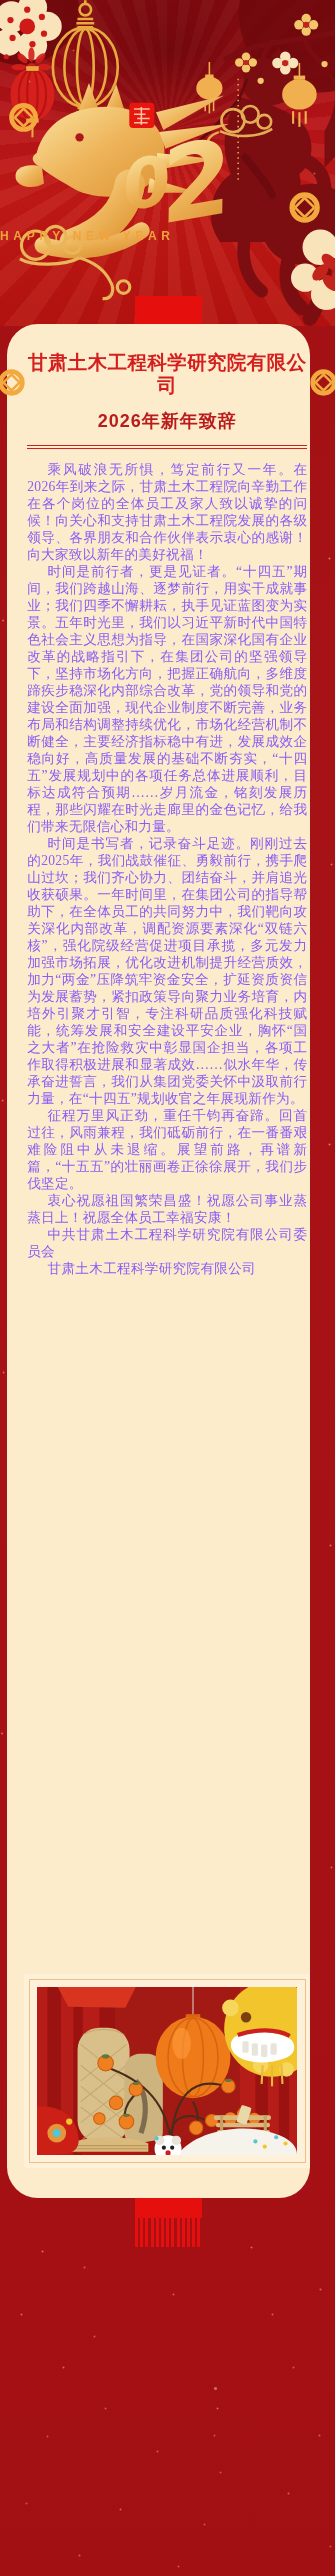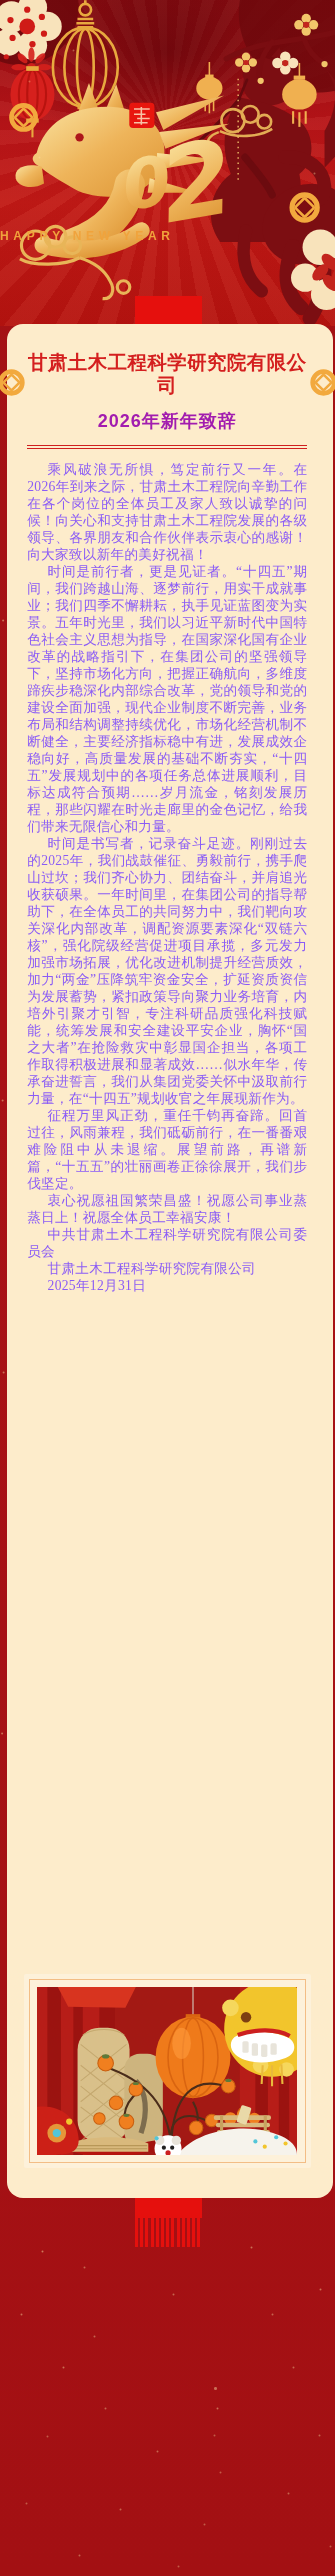--- a/index.html
+++ b/index.html
@@ -34,30 +34,30 @@
     background:linear-gradient(160deg,#f9e09a 10%,#eeb45a 55%,#dd9433 90%);
     -webkit-background-clip:text;background-clip:text;color:transparent;
     text-shadow:none;line-height:1;
   }
   .digit-0{left:123px;top:149px;font-size:69px;transform:rotate(-6deg);}
   .digit-2b{left:161px;top:130px;font-size:103px;transform:rotate(-10deg);}
   
   .tab-top{position:absolute;left:135px;top:296px;width:67px;height:28px;background:#e5100d;z-index:2;}
   
   .card{
-    position:absolute;left:6.8px;top:324px;width:326px;height:1874px;z-index:3;
-    background:#fdeccb;border-radius:16px;overflow:hidden;
+    position:absolute;left:6.8px;top:324px;width:303px;height:1874px;z-index:3;
+    background:#fdeccb;border-radius:31px;overflow:hidden;
   }
   .coin-edge{position:absolute;z-index:4;}
   .coin-left{left:-4.2px;top:367px;}
   .coin-right{left:308px;top:367px;}
   .card-inner{position:absolute;left:0;top:0;width:321px;height:1874px;padding:0;box-sizing:border-box;}
   .card-title{margin:27px 20.4px 0 20.4px;text-align:center;color:#d41f1f;font-weight:bold;
     font-size:19.4px;letter-spacing:0.5px;line-height:1.2;}
-  .card-subtitle{margin:13.6px 20.4px 0 20.4px;text-align:center;color:#a21caf;font-weight:bold;
+  .card-subtitle{margin:13.6px 20.4px 0 20.4px;text-align:center;color:#b91c1c;font-weight:bold;
     font-size:18px;letter-spacing:1px;line-height:1.2;}
   .separator{margin:12.6px 20.4px 0 20.4px;height:2.1px;border-top:1.6px solid #cf1f1f;border-bottom:1px solid #cf1f1f;}
   .body-text{
     margin:11.5px 20.4px 0 20.4px;max-height:1526px;min-height:1513px;overflow:hidden;
     font-family:Liberation Serif, serif;color:#8b5cf6;
     font-size:13.6px;line-height:17px;text-align:justify;letter-spacing:0.3px;
   }
   .body-text p{margin:0;text-indent:1.5em;}
   .sig{margin:0;text-indent:1.5em;}
   .date-line{margin:0;text-indent:.2em;}
@@ -324,21 +324,20 @@
     <div class="separator"></div>
 
     <div class="body-text">
       <p>乘风破浪无所惧，笃定前行又一年。在2026年到来之际，甘肃土木工程院向辛勤工作在各个岗位的全体员工及家人致以诚挚的问候！向关心和支持甘肃土木工程院发展的各级领导、各界朋友和合作伙伴表示衷心的感谢！向大家致以新年的美好祝福！</p>
       <p>时间是前行者，更是见证者。“十四五”期间，我们跨越山海、逐梦前行，用实干成就事业；我们四季不懈耕耘，执手见证蓝图变为实景。五年时光里，我们以习近平新时代中国特色社会主义思想为指导，在国家深化国有企业改革的战略指引下，在集团公司的坚强领导下，坚持市场化方向，把握正确航向，多维度蹄疾步稳深化内部综合改革，党的领导和党的建设全面加强，现代企业制度不断完善，业务布局和结构调整持续优化，市场化经营机制不断健全，主要经济指标稳中有进，发展成效企稳向好，高质量发展的基础不断夯实，“十四五”发展规划中的各项任务总体进展顺利，目标达成符合预期……岁月流金，铭刻发展历程，那些闪耀在时光走廊里的金色记忆，给我们带来无限信心和力量。</p>
       <p>时间是书写者，记录奋斗足迹。刚刚过去的2025年，我们战鼓催征、勇毅前行，携手爬山过坎；我们齐心协力、团结奋斗，并肩追光收获硕果。一年时间里，在集团公司的指导帮助下，在全体员工的共同努力中，我们靶向攻关深化内部改革，调配资源要素深化“双链六核”，强化院级经营促进项目承揽，多元发力加强市场拓展，优化改进机制提升经营质效，加力“两金”压降筑牢资金安全，扩延资质资信为发展蓄势，紧扣政策导向聚力业务培育，内培外引聚才引智，专注科研品质强化科技赋能，统筹发展和安全建设平安企业，胸怀“国之大者”在抢险救灾中彰显国企担当，各项工作取得积极进展和显著成效……似水年华，传承奋进誓言，我们从集团党委关怀中汲取前行力量，在“十四五”规划收官之年展现新作为。</p>
       <p>征程万里风正劲，重任千钧再奋蹄。回首过往，风雨兼程，我们砥砺前行，在一番番艰难险阻中从未退缩。展望前路，再谱新篇，“十五五”的壮丽画卷正徐徐展开，我们步伐坚定。</p>
       <p>衷心祝愿祖国繁荣昌盛！祝愿公司事业蒸蒸日上！祝愿全体员工幸福安康！</p>
       <p class="sig">中共甘肃土木工程科学研究院有限公司委员会</p>
       <p class="sig">甘肃土木工程科学研究院有限公司</p>
-      <p class="date-line">2025年12月31日</p>
     </div>
 
     <div class="photo-panel">
       <div class="photo-frame">
         <div class="photo" aria-label="节日静物照片：橙色灯笼、柿子枝、黄色舞狮头与竹篮">
           <svg width="260" height="168" viewBox="0 0 500 322" preserveAspectRatio="none">
 
             <rect x="0" y="0" width="500" height="322" fill="#b71d18"></rect>
             <g fill="#9b1310">
               <rect x="20" y="0" width="26" height="322"></rect>

